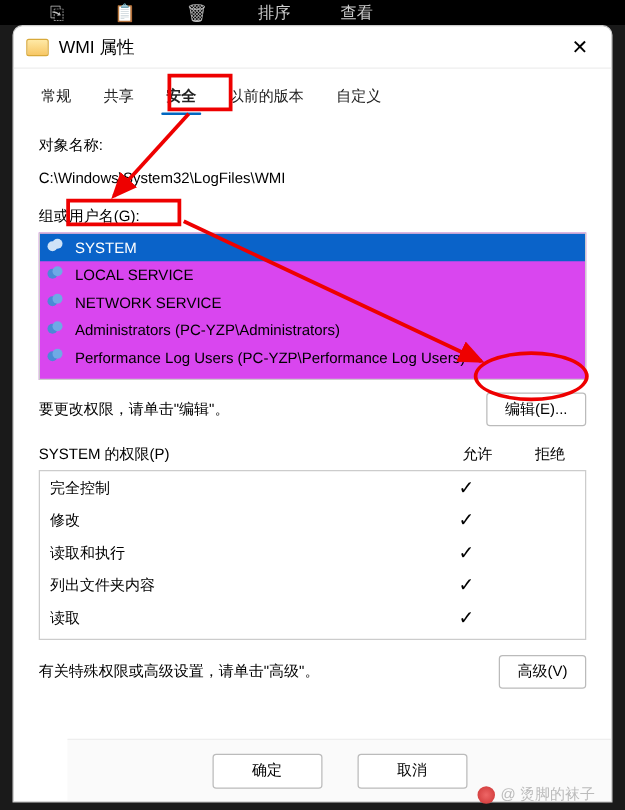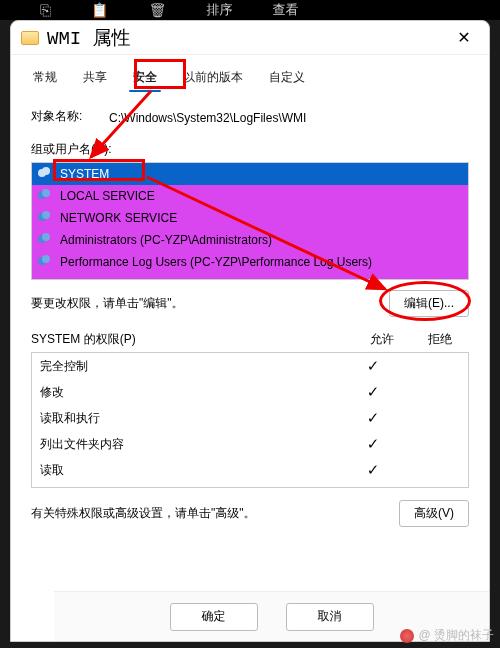--- a/index.html
+++ b/index.html
@@ -10,39 +10,39 @@
     .topbar .tbtext { font-size: 13px; }
 
     .dialog {
       position: absolute; left: 10px; top: 20px; width: 480px; height: 622px;
       background: #fff; border: 1px solid #ccc; border-radius: 8px 8px 0 0;
       overflow: hidden; display: flex; flex-direction: column;
     }
 
     .titlebar { height: 34px; display: flex; align-items: center; padding: 0 10px; border-bottom: 1px solid #eee; position: relative; }
     .titlebar .foldericon { width: 18px; height: 14px; background: linear-gradient(#ffe9a6,#f7c765); border: 1px solid #d8a93a; border-radius: 2px; margin-right: 8px; }
-    .titlebar .title { font-size: 19px; font-family: Liberation Mono, monospace; }
+    .titlebar .title { font-size: 14px; }
     .titlebar .closebtn { margin-left: auto; font-size: 16px; width: 30px; text-align: center; cursor: pointer; }
 
     .tabs { display: flex; gap: 18px; padding: 8px 18px 0 18px; position: relative; }
     .tab { padding: 6px 4px 10px 4px; color: #222; cursor: pointer; position: relative; }
     .tab.active { font-weight: 700; }
     .tab.active::after { content:""; position:absolute; left:0; right:0; bottom:4px; height:2px; background:#0067c0; border-radius:2px; }
 
     .redbox { position: absolute; border: 3px solid #e00; pointer-events: none; z-index: 50; }
     #redbox-tab { left: 123px; top: 38px; width: 52px; height: 30px; }
     #redbox-system { left: 42px; top: 138px; width: 92px; height: 22px; }
 
     .redcircle { position:absolute; border:3px solid #e00; border-radius: 50%/50%; width: 92px; height: 40px; left: 368px; top: 260px; z-index:50; pointer-events:none; }
 
     svg.arrow { position:absolute; z-index:49; pointer-events:none; }
 
     .content { padding: 12px 20px 8px 20px; flex: 1; display: flex; flex-direction: column; }
 
-    .row { display: flex; gap: 10px; margin-bottom: 10px; align-items: flex-end; }
+    .row { display: flex; gap: 10px; margin-bottom: 10px; align-items: flex-start; flex-direction: column; }
     .lbl { width: 68px; }
     .val { }
 
     .listwrap { border: 1px solid #ccc; height: 118px; overflow:hidden; background:#d946ef; }
     .listitem { display:flex; align-items:center; gap:6px; padding: 2px 6px; height: 22px; }
     .listitem.sel { background:#0a63c9; color:#fff; }
     .usericon { width:16px; height:14px; position:relative; }
     .usericon::before { content:""; position:absolute; left:0; top:2px; width:8px; height:8px; background:#4a8ad6; border-radius:50%; }
     .usericon::after { content:""; position:absolute; left:4px; top:0; width:8px; height:8px; background:#6fa9e6; border-radius:50%; }
     .sel .usericon::before, .sel .usericon::after { background:#cfe3f8; }
@@ -59,21 +59,21 @@
     .permrow { display:flex; align-items:center; height: 26px; padding: 0 8px; }
     .permrow .pname { flex:1; }
     .permrow .pchk { width:58px; text-align:center; font-size:15px; }
 
     .advrow { display:flex; align-items:center; margin-top: 12px; }
     .advrow .at { flex:1; }
 
     .dlgbtns { height: 50px; display:flex; justify-content:center; align-items:center; gap: 28px; border-top: 1px solid #eee; background: #fafafa; margin-left: 43px; }
     .dlgbtn { width: 88px; height: 28px; border:1px solid #bbb; border-radius:3px; background:#fff; cursor:pointer; }
 
-    .watermark { position:absolute; right: 6px; bottom: 4px; color:#bbb; font-size:11px; display:flex; align-items:center; gap:4px; }
+    .watermark { position:absolute; right: 24px; bottom: 4px; color:#bbb; font-size:11px; display:flex; align-items:center; gap:4px; }
     .wmlogo { width:14px; height:14px; border-radius:50%; background: radial-gradient(#e66,#c33); display:inline-block; }
   </style>
 </head>
 <body>
 
 <div class="topbar">
   <span class="tbicon">⎘</span>
   <span class="tbicon">📋</span>
   <span class="tbicon">🗑</span>
   <span class="tbtext">排序</span>

